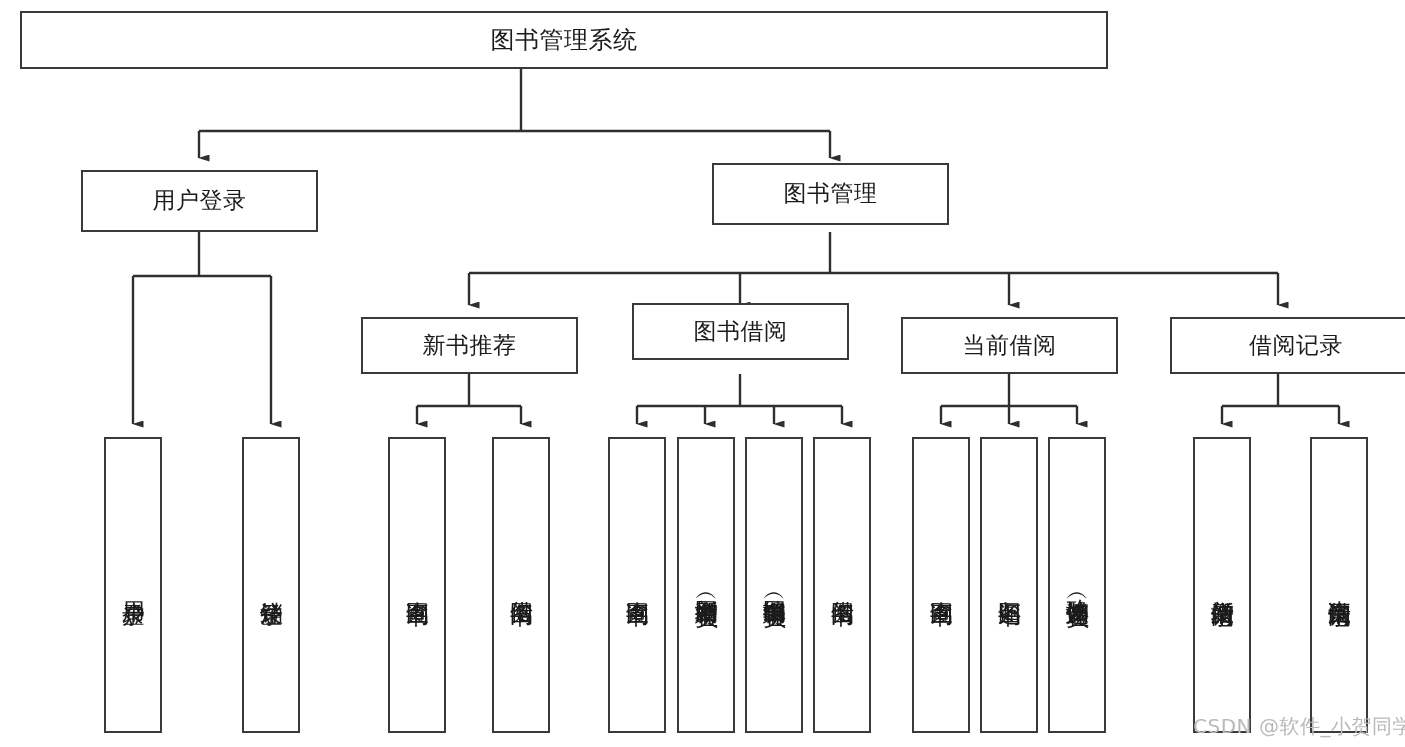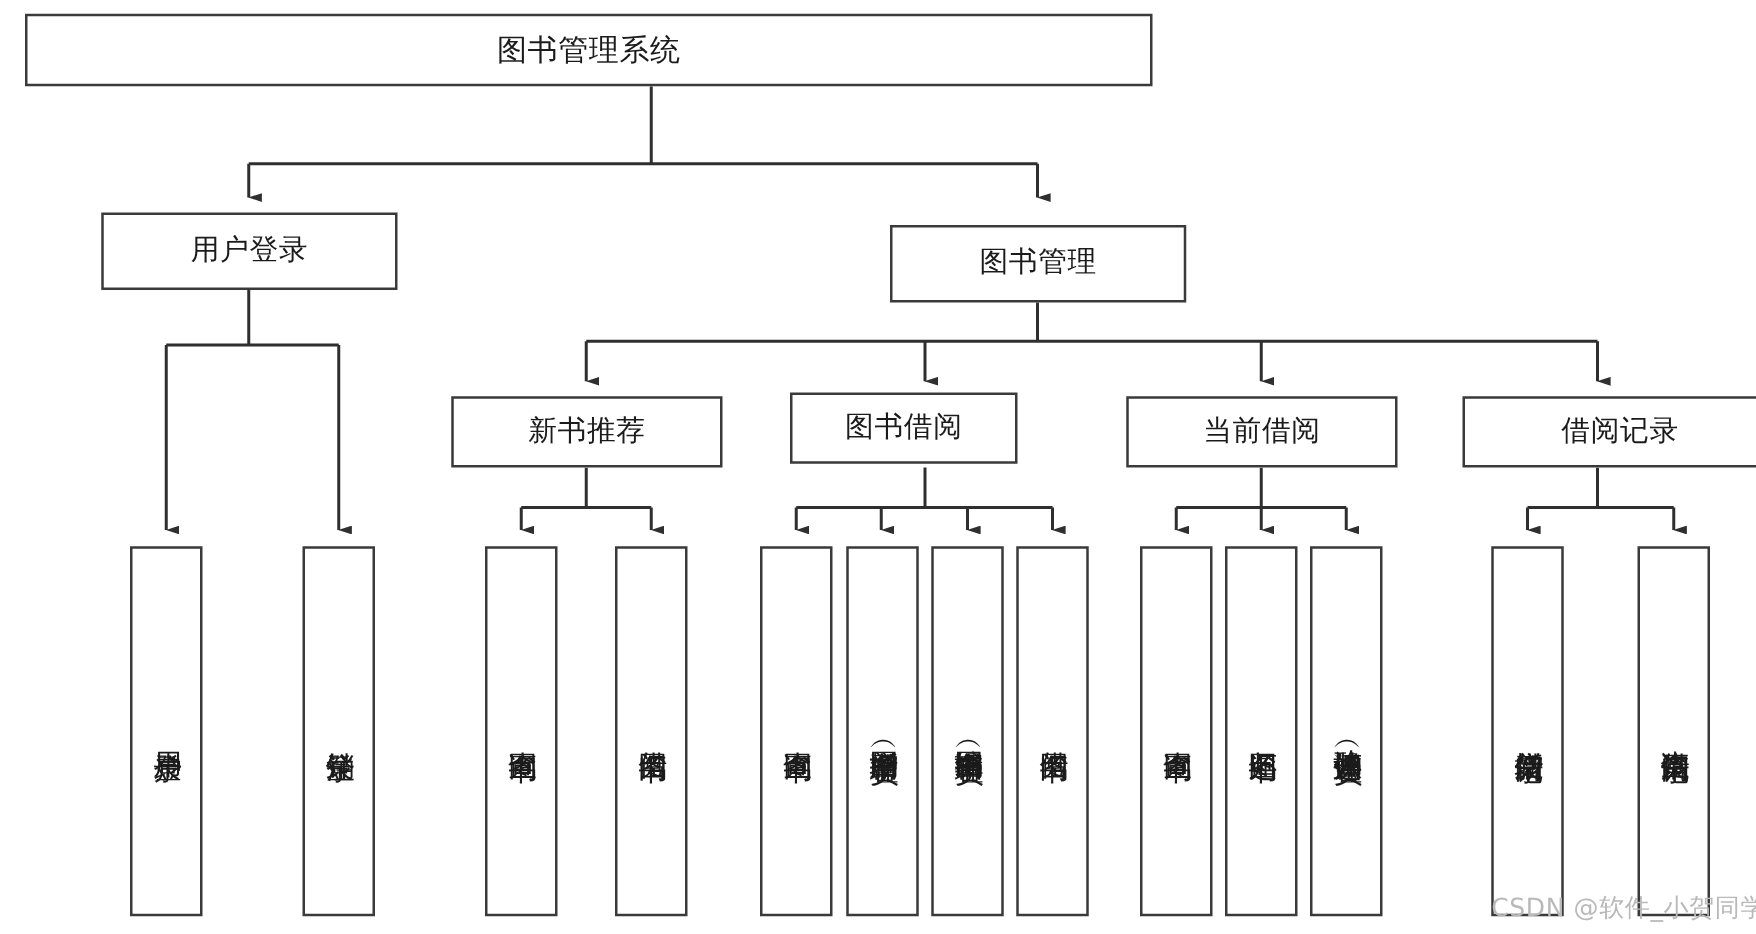--- a/index.html
+++ b/index.html
@@ -118,35 +118,35 @@
       <path d="M 1009,406 L 1009,424" marker-end="url(#arrowhead)"></path>
       <path d="M 1077,406 L 1077,424" marker-end="url(#arrowhead)"></path>
 
       <path d="M 1278,374 L 1278,406"></path>
       <path d="M 1222,406 L 1339,406"></path>
       <path d="M 1222,406 L 1222,424" marker-end="url(#arrowhead)"></path>
       <path d="M 1339,406 L 1339,424" marker-end="url(#arrowhead)"></path>
     </g>
   </svg>
 
-  <div class="node horiz root" style="left:20px; top:11px; width:902px; height:58px;">
+  <div class="node horiz root" style="left:20px; top:11px; width:1088px; height:58px;">
     <span>图书管理系统</span>
   </div>
 
   <div class="node horiz" style="left:81px; top:170px; width:237px; height:62px;">
     <span>用户登录</span>
   </div>
-  <div class="node horiz" style="left:712px; top:180px; width:237px; height:62px;">
+  <div class="node horiz" style="left:712px; top:163px; width:237px; height:62px;">
     <span>图书管理</span>
   </div>
 
   <div class="node horiz" style="left:361px; top:317px; width:217px; height:57px;text-align:center;">
     <span>新书推荐</span>
   </div>
-  <div class="node horiz" style="left:632px; top:314px; width:182px; height:57px;">
+  <div class="node horiz" style="left:632px; top:303px; width:217px; height:57px;">
     <span>图书借阅</span>
   </div>
   <div class="node horiz" style="left:901px; top:317px; width:217px; height:57px;">
     <span>当前借阅</span>
   </div>
   <div class="node horiz" style="left:1170px; top:317px; width:252px; height:57px;">
     <span>借阅记录</span>
   </div>
 
   <div class="node vert" style="left:104px; top:437px; width:58px; height:296px;">

